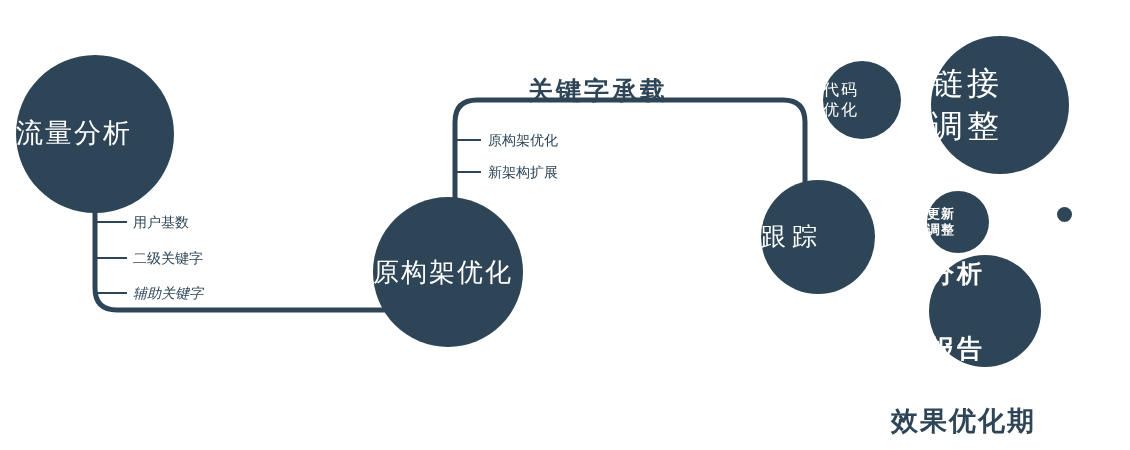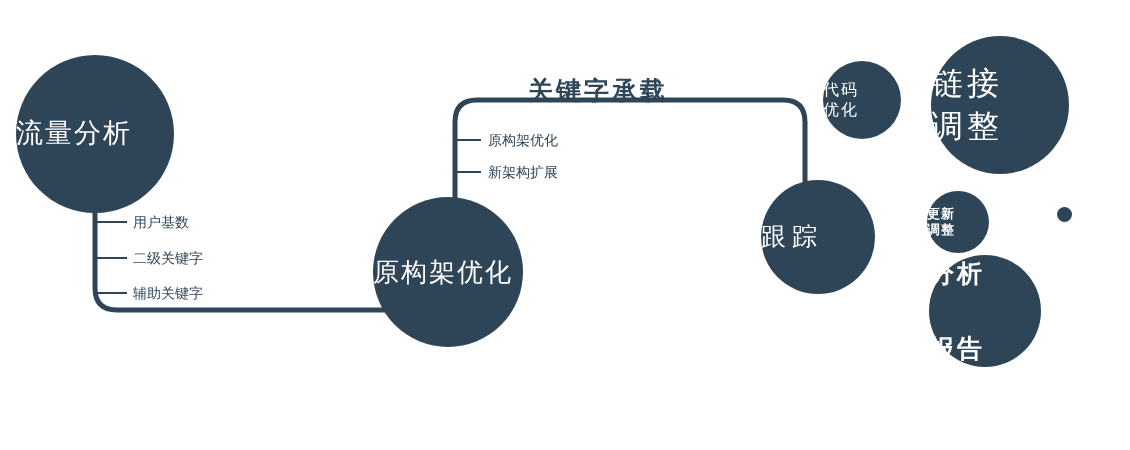--- a/index.html
+++ b/index.html
@@ -64,21 +64,21 @@
 
   .branch-label {
     position: absolute;
     color: #2e4557;
     font-size: 14px;
     white-space: nowrap;
     text-align: right;
   }
   .branch-t0 { left: 133px; top: 214px; }
   .branch-t1 { left: 133px; top: 250px; }
-  .branch-t2 { left: 133px; top: 285px; }
+  .branch-t2 { left: 133px; top: 285px; font-style: italic; }
   .branch-s0 { left: 488px; top: 132px; }
   .branch-s1 { left: 488px; top: 164px; }
 
   .footer-label {
     position: absolute;
     left: 891px; top: 403px;
     color: #2e4557;
     font-size: 27px;
     font-weight: 600;
     letter-spacing: 2px;
@@ -138,14 +138,15 @@
 
   <div class="edge-label label-keyword-carry">关键字承载</div>
 
   <div class="branch-label branch-t0">用户基数</div>
   <div class="branch-label branch-t1">二级关键字</div>
   <div class="branch-label branch-t2">辅助关键字</div>
 
   <div class="branch-label branch-s0">原构架优化</div>
   <div class="branch-label branch-s1">新架构扩展</div>
 
+  <div class="footer-label">效果优化期</div>
 
 </div>
 
 </body></html>

